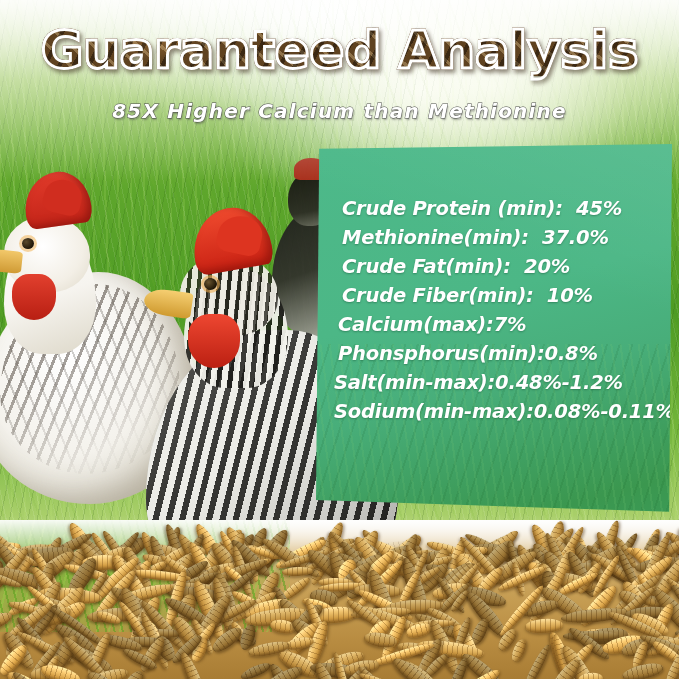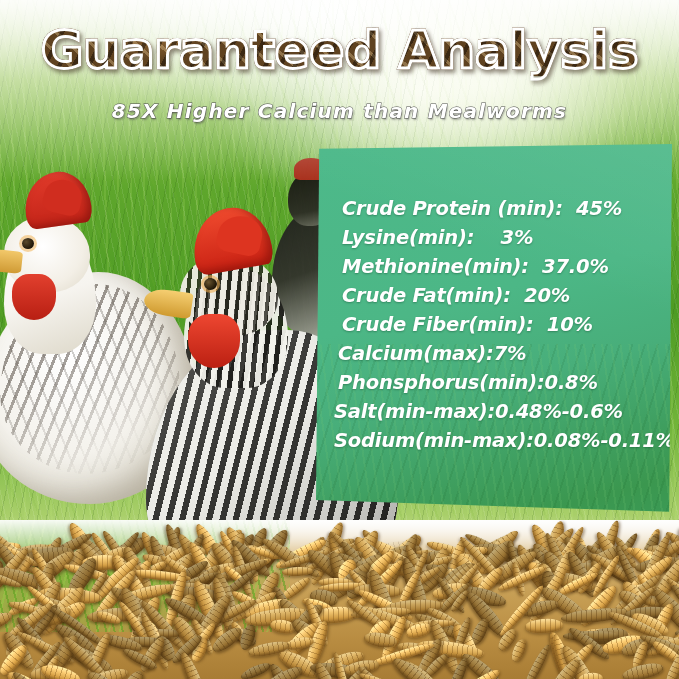--- a/index.html
+++ b/index.html
@@ -785,31 +785,30 @@
       <div class="larva" style="width: 26.5957px; height: 12.6134px; left: 617.889px; top: 73.2344px; transform: rotate(29.4deg); filter: brightness(0.89); z-index: 29;"></div>
       <div class="larva" style="width: 43.3425px; height: 14.3958px; left: 86.1927px; top: 151.405px; transform: rotate(-16deg); filter: brightness(0.99); z-index: 43;"></div>
       <div class="larva" style="width: 26.2035px; height: 12.4417px; left: 179.933px; top: 25.1273px; transform: rotate(7.4deg); filter: brightness(0.94); z-index: 9;"></div>
     </div>
 
   <div class="title-wrap">
     <span class="title">Guaranteed Analysis</span>
   </div>
 
   <div class="subtitle">
-    <span>85X Higher Calcium than Mealworms</span>
+    <span>85X Higher Calcium than Methionine</span>
   </div>
 
   <div class="panel">
     <div class="mottle"></div>
     <div class="panel-lines" id="panel-lines">
         <div class="nline i0">Crude Protein (min):  45%</div>
-        <div class="nline i0">Lysine(min):    3%</div>
         <div class="nline i0">Methionine(min):  37.0%</div>
         <div class="nline i0">Crude Fat(min):  20%</div>
         <div class="nline i0">Crude Fiber(min):  10%</div>
         <div class="nline i1">Calcium(max):7%</div>
         <div class="nline i1">Phonsphorus(min):0.8%</div>
-        <div class="nline i2">Salt(min-max):0.48%-0.6%</div>
+        <div class="nline i2">Salt(min-max):0.48%-1.2%</div>
         <div class="nline i2">Sodium(min-max):0.08%-0.11%</div>
       </div>
   </div>
 
 </div>
 
 </body></html>

